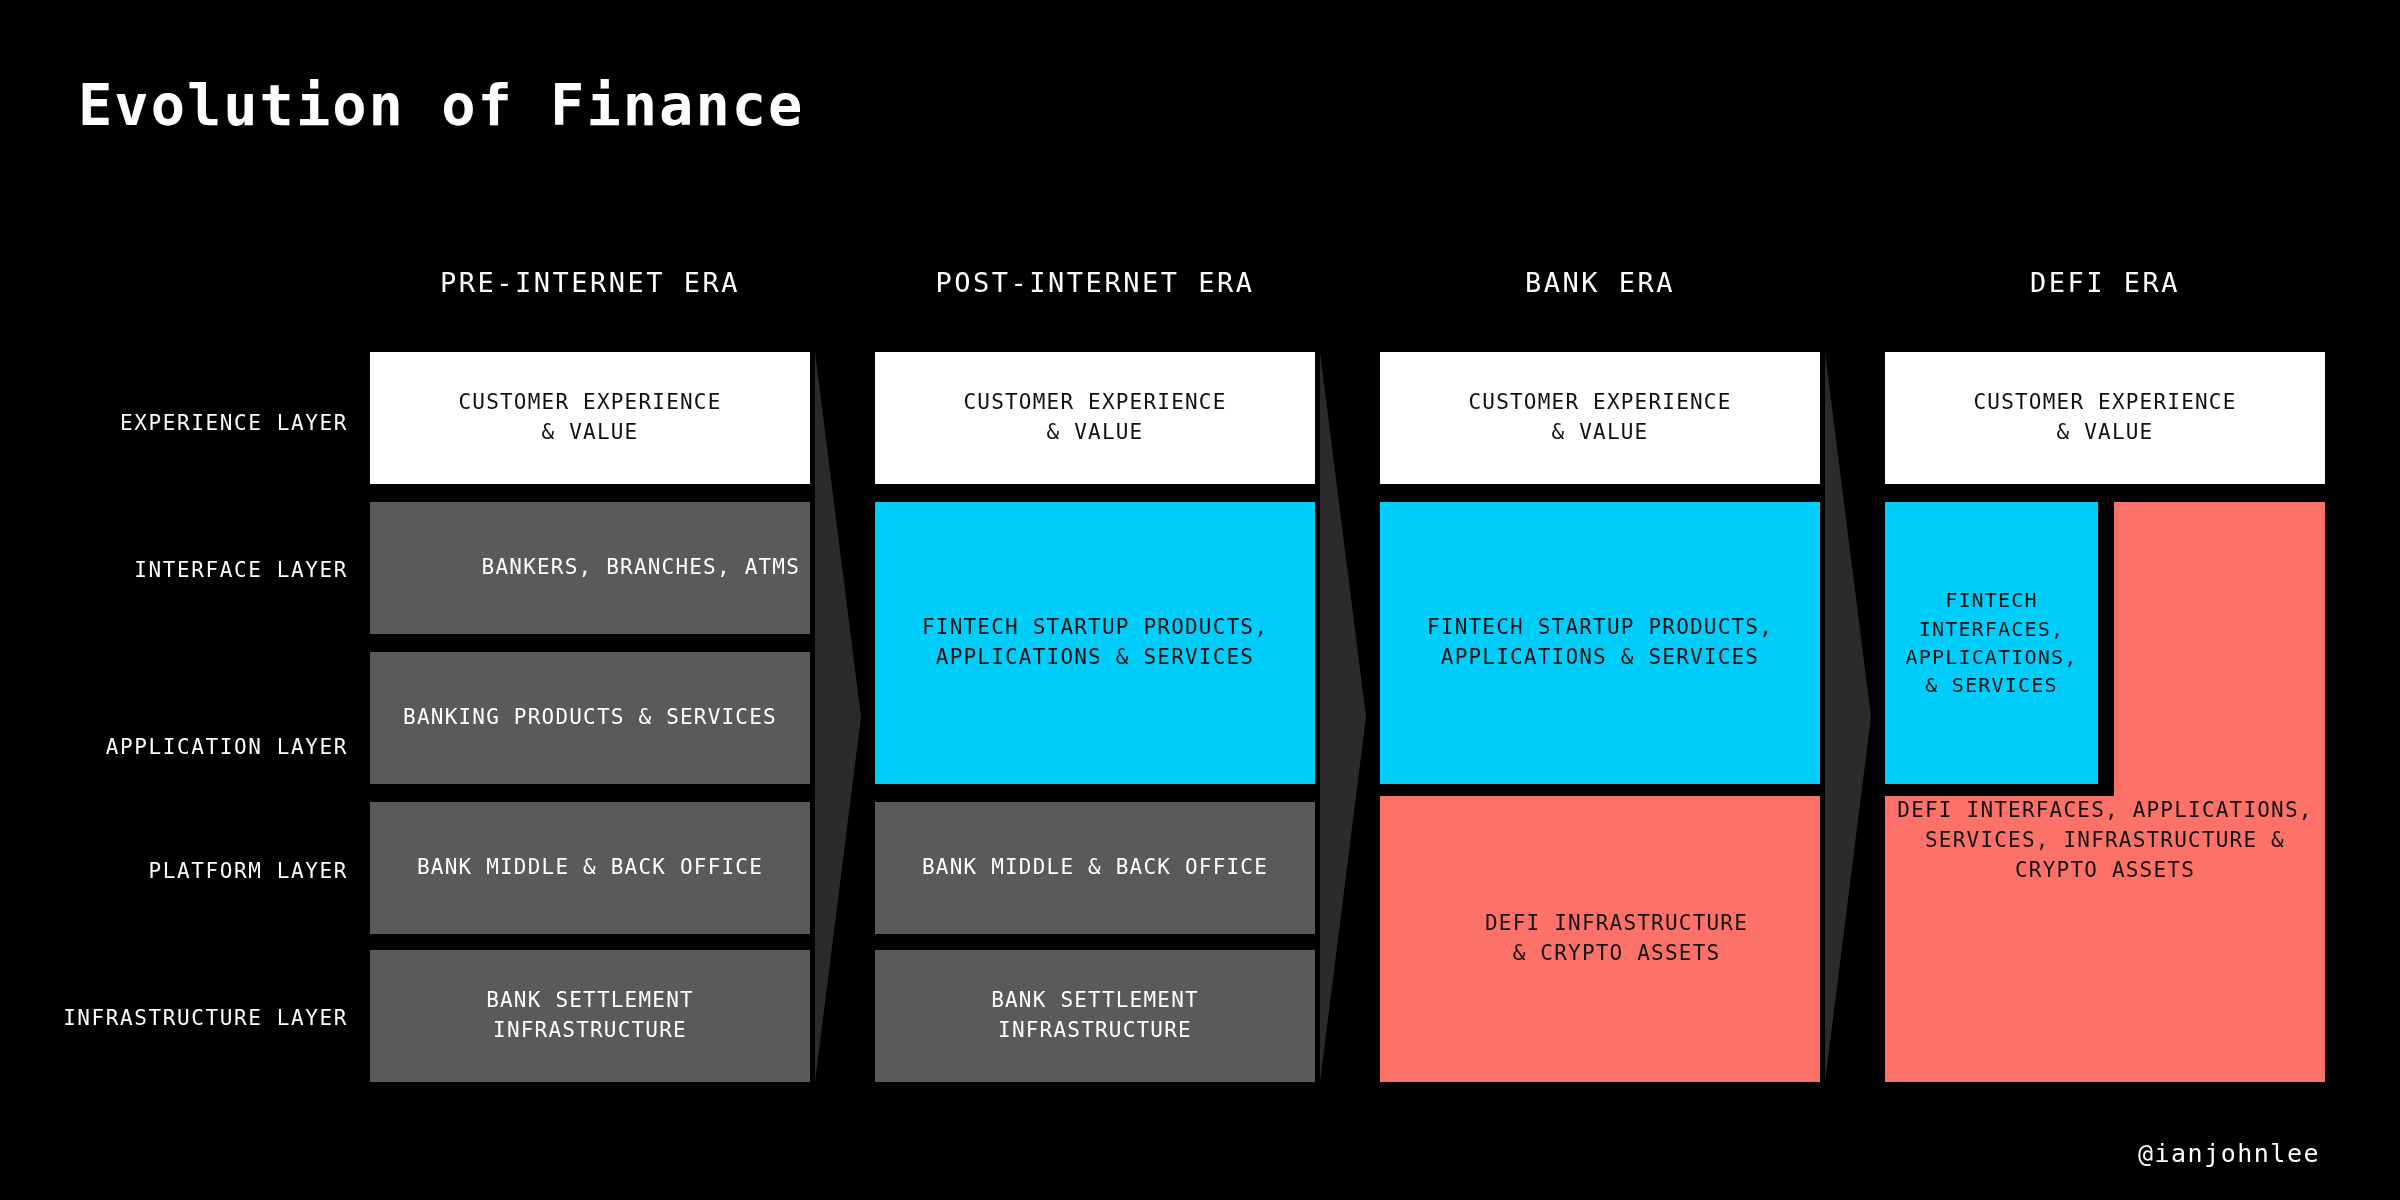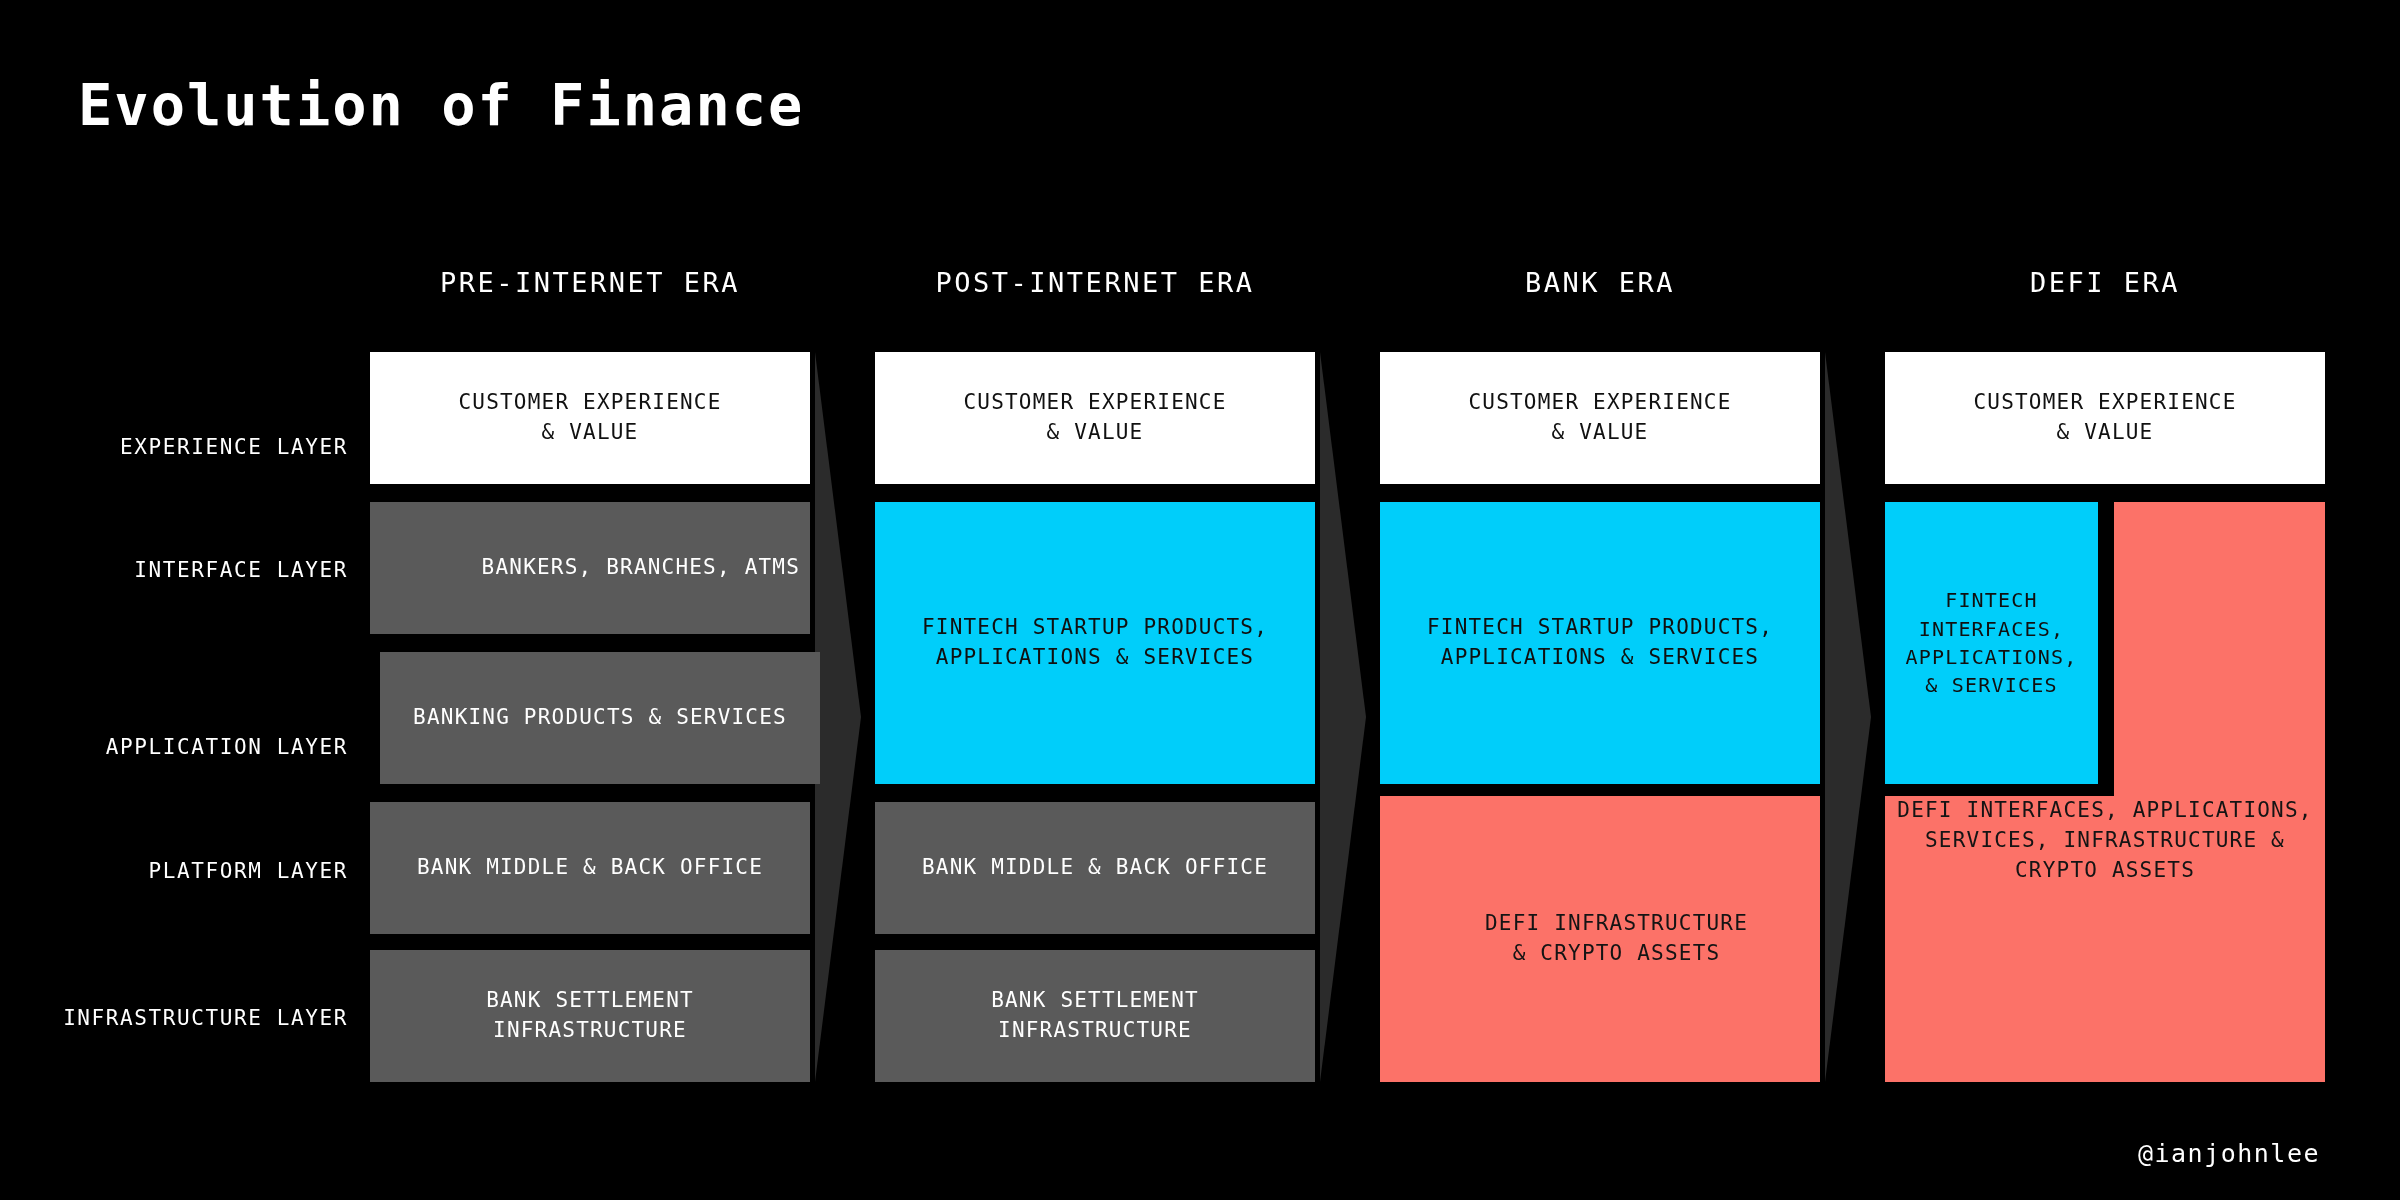--- a/index.html
+++ b/index.html
@@ -113,21 +113,21 @@
 </head>
 <body>
 
 <div id="page-title">Evolution of Finance</div>
 
 <div class="col-header" style="left:370px;">PRE-INTERNET ERA</div>
 <div class="col-header" style="left:875px;">POST-INTERNET ERA</div>
 <div class="col-header" style="left:1380px;">BANK ERA</div>
 <div class="col-header" style="left:1885px;">DEFI ERA</div>
 
-<div class="row-label" style="top:447px;">EXPERIENCE LAYER</div>
+<div class="row-label" style="top:423px;">EXPERIENCE LAYER</div>
 <div class="row-label" style="top:570px;">INTERFACE LAYER</div>
 <div class="row-label" style="top:719px;margin-top:28px;">APPLICATION LAYER</div>
 <div class="row-label" style="top:871px;">PLATFORM LAYER</div>
 <div class="row-label" style="top:1018px;">INFRASTRUCTURE LAYER</div>
 
 <div class="chevron" style="left:815px;">
   <svg viewBox="0 0 60 730" preserveAspectRatio="none" aria-hidden="true">
     <polygon points="0,0 46,365 0,730" fill="#2b2b2b"></polygon>
   </svg>
 </div>
@@ -142,21 +142,21 @@
   </svg>
 </div>
 
 <div class="block blk-white" style="left:370px; top:352px;  width:440px; height:132px;">
   <span class="blk-text">CUSTOMER EXPERIENCE
 &amp; VALUE</span>
 </div>
 <div class="block blk-gray" style="left:370px; top:502px;  width:440px; height:132px;justify-content:flex-end;">
   <span class="blk-text">BANKERS, BRANCHES, ATMS</span>
 </div>
-<div class="block blk-gray" style="left:370px; top:652px;  width:440px; height:132px;margin-left:10px;">
+<div class="block blk-gray" style="left:370px; top:652px;  width:440px; height:132px;">
   <span class="blk-text">BANKING PRODUCTS &amp; SERVICES</span>
 </div>
 <div class="block blk-gray" style="left:370px; top:802px;  width:440px; height:132px;">
   <span class="blk-text">BANK MIDDLE &amp; BACK OFFICE</span>
 </div>
 <div class="block blk-gray" style="left:370px; top:950px;  width:440px; height:132px;">
   <span class="blk-text">BANK SETTLEMENT
 INFRASTRUCTURE</span>
 </div>
 

